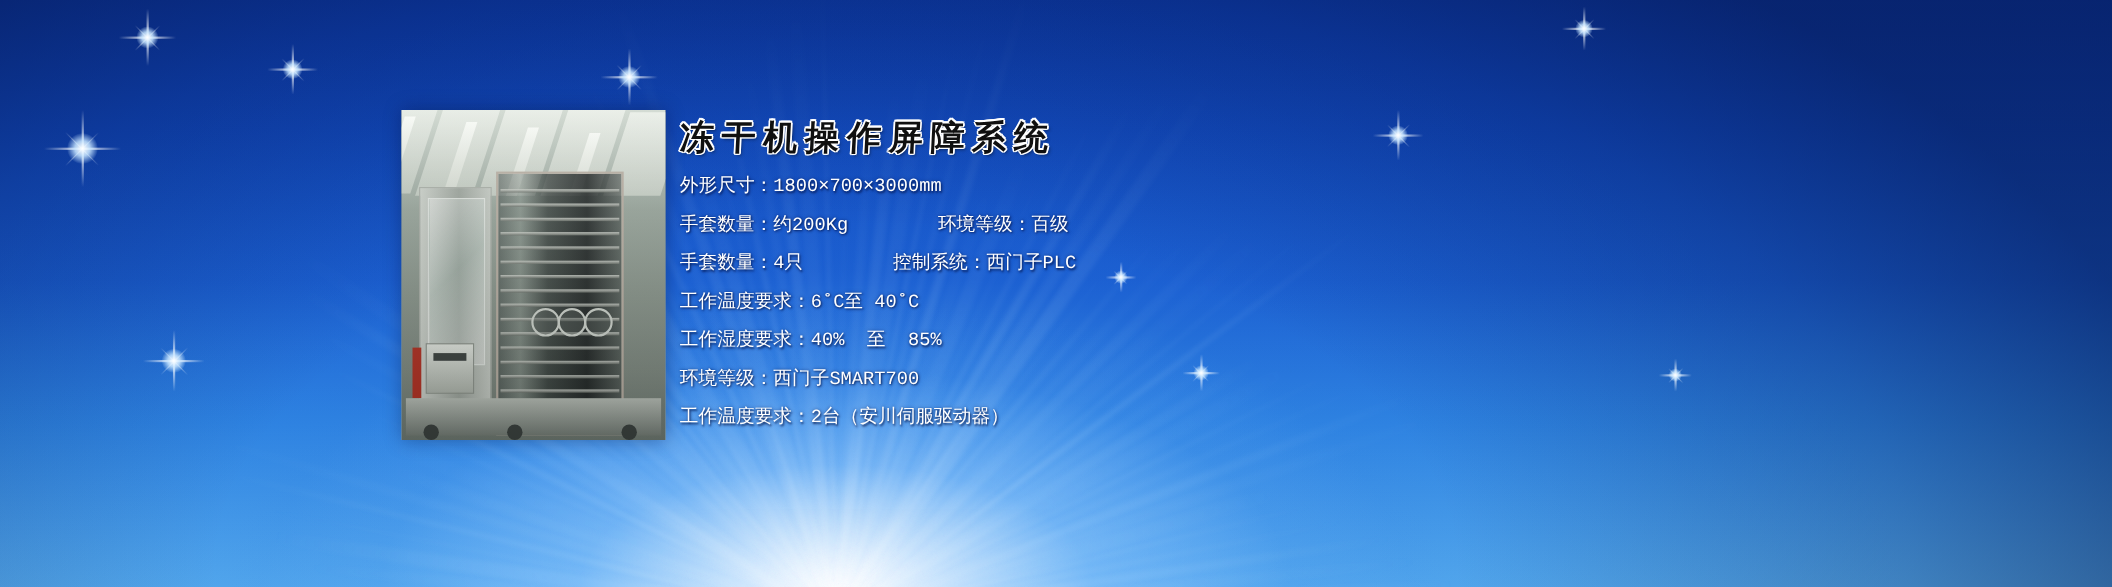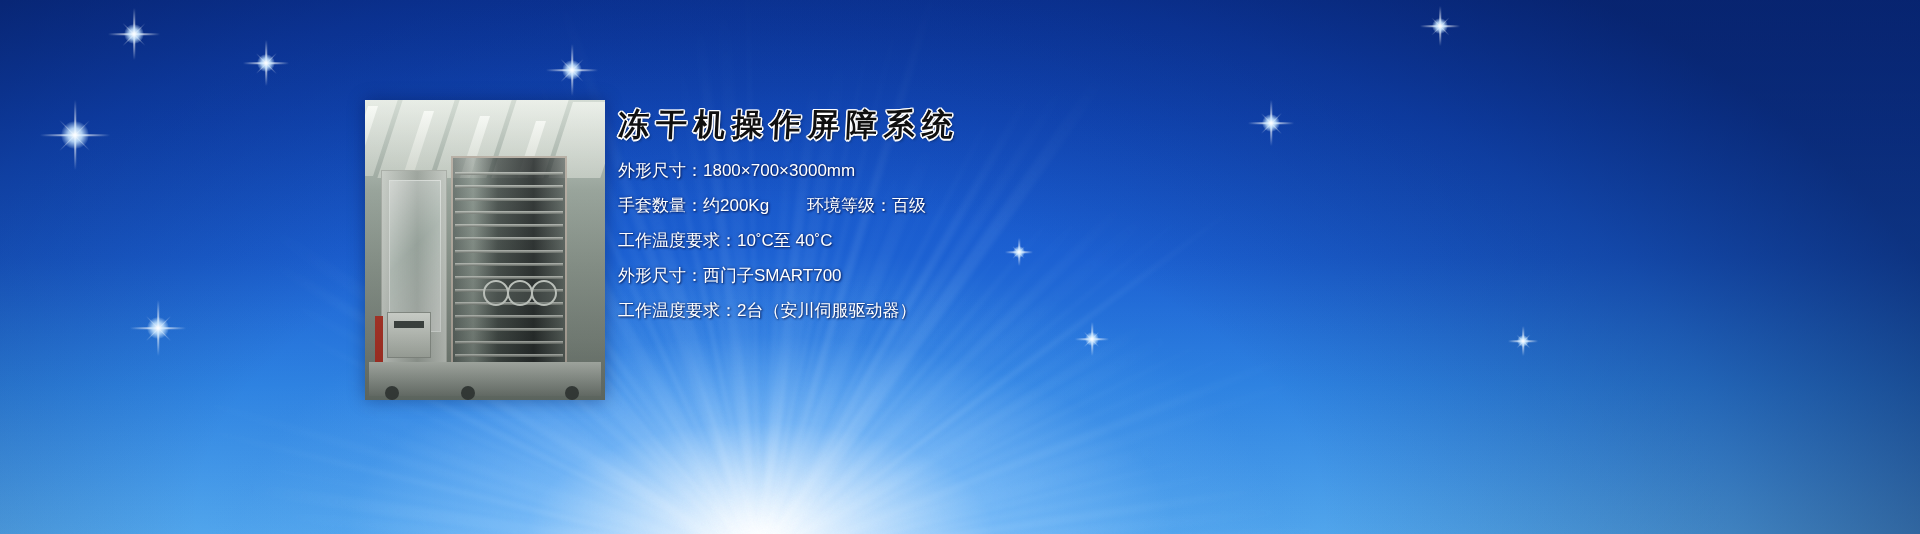--- a/index.html
+++ b/index.html
@@ -97,21 +97,21 @@
       0 -1.5px 0 #ffffff, 0 1.5px 0 #ffffff, -1.5px 0 0 #ffffff, 1.5px 0 0 #ffffff,
       2px 2px 3px rgba(0,0,0,0.45);
     white-space:nowrap;
     transform:skewX(-3deg);
     margin-bottom:12px;
   }
   .specline{
     font-size:17px;color:#ffffff;white-space:pre;line-height:26px;
     margin-bottom:9px;
     text-shadow:1px 1px 2px rgba(0,18,70,0.75), 0 0 3px rgba(0,20,80,0.6);
-    font-family:Liberation Sans, sans-serif;
+    font-family:Liberation Mono, monospace;
   }
 </style>
 </head>
 <body>
 
 <div id="banner">
 
   <div id="rays">
       <div class="ray" style="width: 7.8px; height: 594px; margin-left: -3.9px; opacity: 0.54; transform: rotate(-86.82deg);"></div>
       <div class="ray" style="width: 10.2px; height: 631px; margin-left: -5.1px; opacity: 0.32; transform: rotate(-84.23deg);"></div>
@@ -303,19 +303,21 @@
     <div class="wheel" style="left:96px"></div>
     <div class="wheel" style="left:200px"></div>
     <div class="shade"></div>
   </div>
 
   <div id="textblock">
     <div id="title">冻干机操作屏障系统</div>
     <div id="spec-list">
         <div class="specline">外形尺寸：1800×700×3000mm</div>
         <div class="specline">手套数量：约200Kg        环境等级：百级</div>
-        <div class="specline">工作温度要求：10˚C至 40˚C</div>
-        <div class="specline">外形尺寸：西门子SMART700</div>
+        <div class="specline">手套数量：4只        控制系统：西门子PLC</div>
+        <div class="specline">工作温度要求：6˚C至 40˚C</div>
+        <div class="specline">工作湿度要求：40%  至  85%</div>
+        <div class="specline">环境等级：西门子SMART700</div>
         <div class="specline">工作温度要求：2台（安川伺服驱动器）</div>
       </div>
   </div>
 
 </div>
 
 </body></html>

